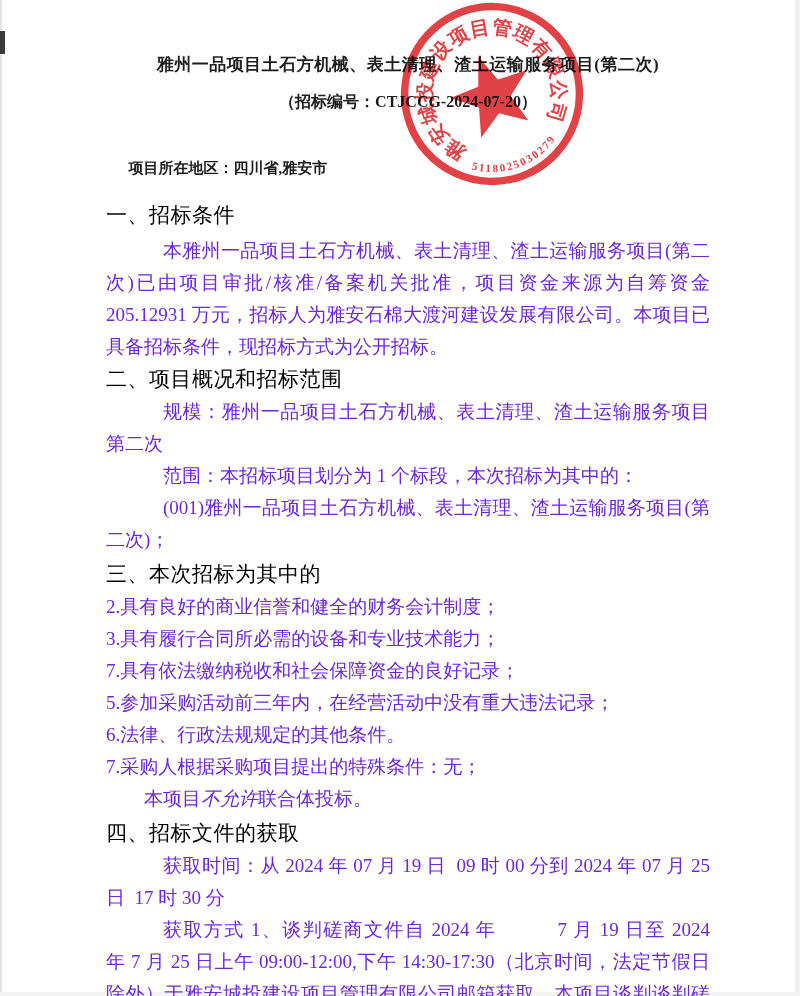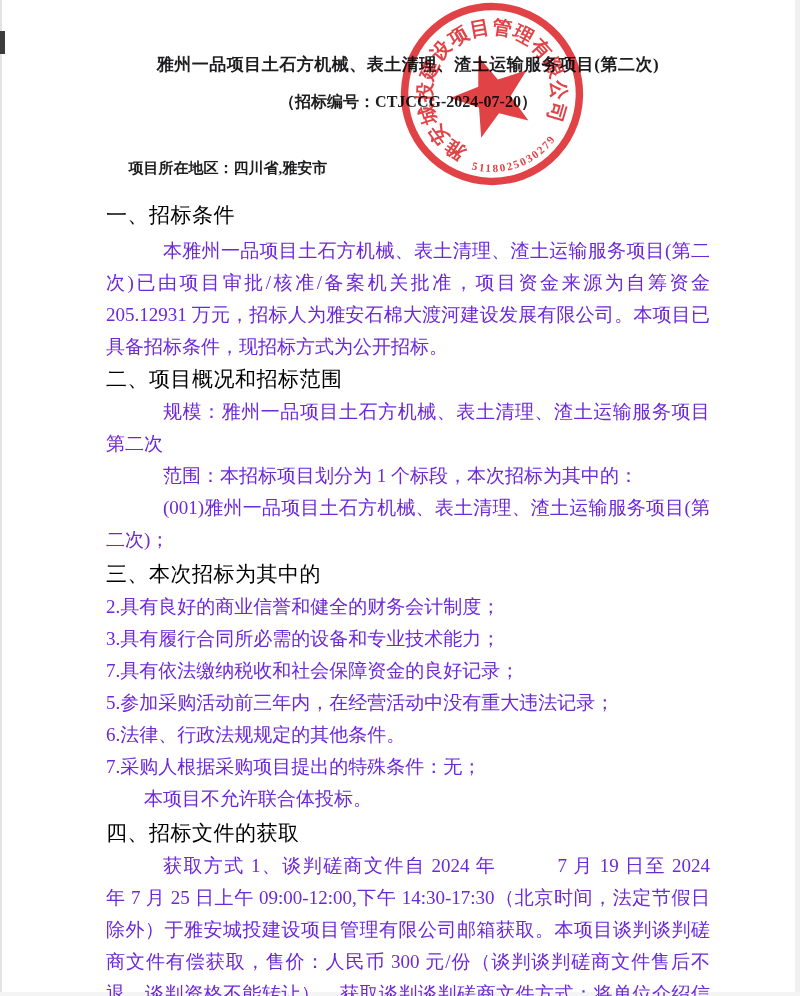--- a/index.html
+++ b/index.html
@@ -32,21 +32,21 @@
     font-size:21px;font-weight:normal;margin:0;
     line-height:33px;letter-spacing:.5px;color:#000000;
   }
   p.body{
     margin:0;font-size:19px;line-height:32px;
     text-align:justify;color:#6d28d9;
   }
   .ind3{text-indent:3em;}
   .ind2{text-indent:2em;}
   .prewrap{white-space:pre-wrap;}
-  .joint-em{}
+  .joint-em{font-style:italic;}
 
   .seal{
     position:absolute;left:399px;top:1px;
     width:186px;height:186px;
     mix-blend-mode:multiply;opacity:.93;
     pointer-events:none;
   }
   .seal text{font-family:"Liberation Serif","DejaVu Serif",serif;font-weight:bold;}
 </style>
 </head>
@@ -76,20 +76,21 @@
     <h2 class="sec" style="margin-top:2px;">三、本次招标为其中的</h2>
     <p class="body">2.具有良好的商业信誉和健全的财务会计制度；</p>
     <p class="body">3.具有履行合同所必需的设备和专业技术能力；</p>
     <p class="body">7.具有依法缴纳税收和社会保障资金的良好记录；</p>
     <p class="body">5.参加采购活动前三年内，在经营活动中没有重大违法记录；</p>
     <p class="body">6.法律、行政法规规定的其他条件。</p>
     <p class="body">7.采购人根据采购项目提出的特殊条件：无；</p>
     <p class="body ind2"><span>本项目</span><span class="joint-em">不允许</span><span>联合体投标。</span></p>
 
     <h2 class="sec" style="margin-top:2px;">四、招标文件的获取</h2>
+    <p class="body ind3 prewrap">获取时间：从 2024 年 07 月 19 日  09 时 00 分到 2024 年 07 月 25 日  17 时 30 分</p>
     <p class="body ind3 prewrap">获取方式 1、谈判磋商文件自 2024 年　　　7 月 19 日至 2024　　　年 7 月 25 日上午 09:00-12:00,下午 14:30-17:30（北京时间，法定节假日除外）于雅安城投建设项目管理有限公司邮箱获取。本项目谈判谈判磋商文件有偿获取，售价：人民币 300 元/份（谈判谈判磋商文件售后不退，谈判资格不能转让）。获取谈判谈判磋商文件方式：将单位介绍信（需注明项目名称、项目编号、联系人及联系电话、纳税人识别号）、经办人身份证复印件等文件加盖</p>
 
   </div>
 
   <svg class="seal" viewBox="0 0 200 200" aria-hidden="true">
     <g transform="rotate(-20 100 100)">
       <circle cx="100" cy="100" r="94" fill="none" stroke="#df3338" stroke-width="8"></circle>
       <polygon fill="#df3338" points="100,57 111.2,87.6 143.7,88.8 118.1,108.9 127,140.2 100,122 73,140.2 81.9,108.9 56.3,88.8 88.8,87.6"></polygon>
       <defs>
         <path id="sealTopArc" d="M 54,146 A 65,65 0 1 1 146,146" fill="none"></path>

